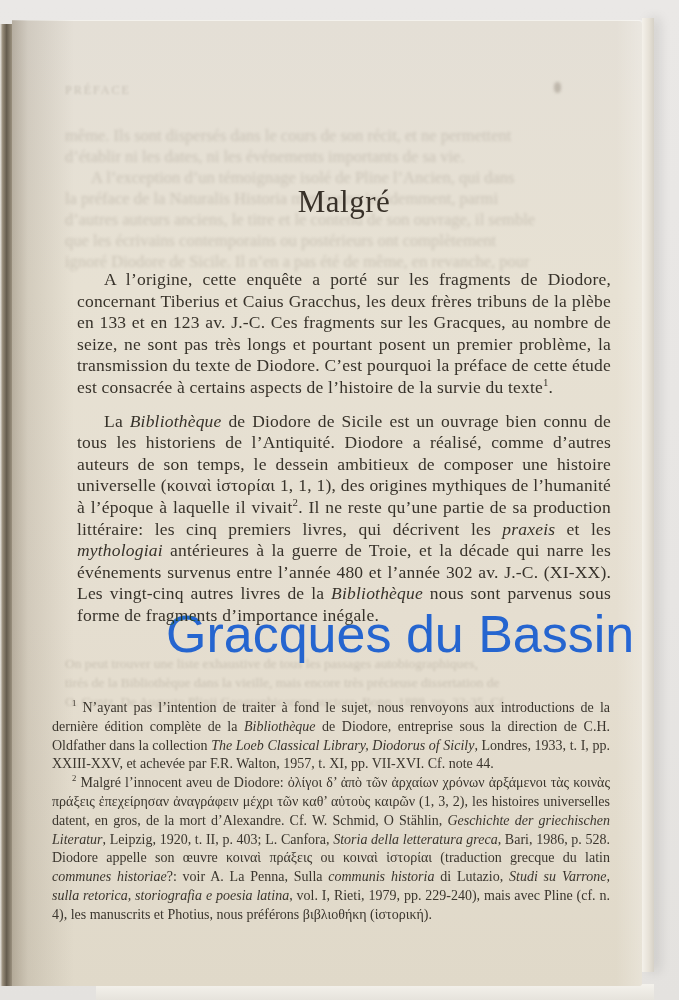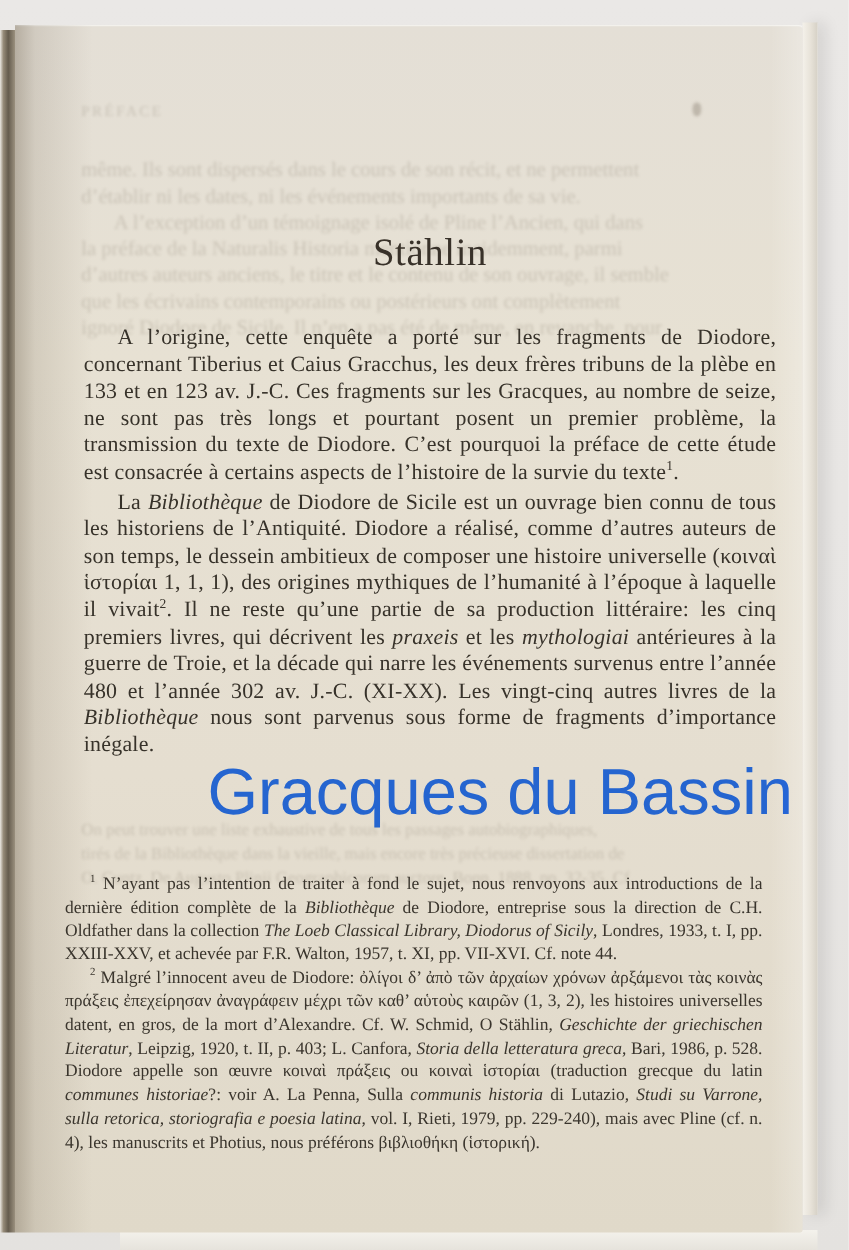--- a/index.html
+++ b/index.html
@@ -47,21 +47,21 @@
   .ghost-mid{position:absolute;left:53px;top:636px;width:558px;z-index:1;}
   .ghost-mid .gline{height:19px;font-size:13.5px;color:#8b8172;opacity:.30;
     filter:blur(1.25px);white-space:nowrap;overflow:hidden;}
 
   
   .title{position:absolute;left:53px;top:164px;width:558px;z-index:2;margin:0;
     text-align:center;font-size:31px;font-weight:400;letter-spacing:.5px;color:#383129;}
   .bodytext{position:absolute;left:53px;top:237px;width:558px;height:448px;z-index:2;
     overflow:hidden;font-size:17.5px;line-height:21.6px;color:#37322a;
     text-align:justify;letter-spacing:.2px;}
-  .bodytext p{margin:2px;text-indent:27px;}
+  .bodytext p{margin:12px;text-indent:27px;}
   .footnotes{position:absolute;left:40px;top:679px;width:558px;height:300px;z-index:2;
     overflow:hidden;font-size:14px;line-height:18.8px;color:#3a352d;
     text-align:justify;}
   .footnotes p{margin:0;text-indent:20px;}
   sup{font-size:.62em;line-height:0;vertical-align:super;}
   i{font-style:italic;}
 
   
   .watermark{position:absolute;left:166px;top:604px;z-index:10;
     font-family:"Liberation Sans","DejaVu Sans",sans-serif;
@@ -87,21 +87,21 @@
     <div class="ghost-top">
       <div class="gline">même. Ils sont dispersés dans le cours de son récit, et ne permettent</div>
       <div class="gline">d’établir ni les dates, ni les événements importants de sa vie.</div>
       <div class="gline indent">A l’exception d’un témoignage isolé de Pline l’Ancien, qui dans</div>
       <div class="gline">la préface de la Naturalis Historia mentionne incidemment, parmi</div>
       <div class="gline">d’autres auteurs anciens, le titre et le contenu de son ouvrage, il semble</div>
       <div class="gline">que les écrivains contemporains ou postérieurs ont complètement</div>
       <div class="gline">ignoré Diodore de Sicile. Il n’en a pas été de même, en revanche, pour</div>
     </div>
 
-    <h1 class="title">Stählin</h1>
+    <h1 class="title">Malgré</h1>
 
     <div class="bodytext">
       <p><span>A l’origine, cette enquête a porté sur les fragments de Diodore, concernant Tiberius et Caius Gracchus, les deux frères tribuns de la plèbe en 133 et en 123 av. J.-C. Ces fragments sur les Gracques, au nombre de seize, ne sont pas très longs et pourtant posent un premier problème, la transmission du texte de Diodore. C’est pourquoi la préface de cette étude est consacrée à certains aspects de l’histoire de la survie du texte</span><sup>1</sup><span>.</span></p>
       <p><span>La </span><i>Bibliothèque</i><span> de Diodore de Sicile est un ouvrage bien connu de tous les historiens de l’Antiquité. Diodore a réalisé, comme d’autres auteurs de son temps, le dessein ambitieux de composer une histoire universelle (κοιναὶ ἱστορίαι 1, 1, 1), des origines mythiques de l’humanité à l’époque à laquelle il vivait</span><sup>2</sup><span>. Il ne reste qu’une partie de sa production littéraire: les cinq premiers livres, qui décrivent les </span><i>praxeis</i><span> et les </span><i>mythologiai</i><span> antérieures à la guerre de Troie, et la décade qui narre les événements survenus entre l’année 480 et l’année 302 av. J.-C. (XI-XX). Les vingt-cinq autres livres de la </span><i>Bibliothèque</i><span> nous sont parvenus sous forme de fragments d’importance inégale.</span></p>
     </div>
 
     <div class="ghost-mid">
       <div class="gline">On peut trouver une liste exhaustive de tous les passages autobiographiques,</div>
       <div class="gline">tirés de la Bibliothèque dans la vieille, mais encore très précieuse dissertation de</div>
       <div class="gline">O. Cuntz, De Augusto Plinii Geographicorum auctore, Bonn, 1888, pp. 32-35. Cf.</div>

